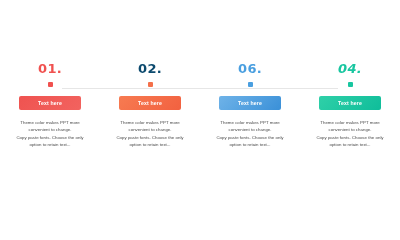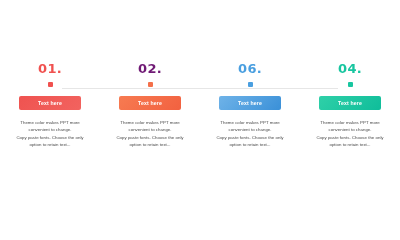--- a/index.html
+++ b/index.html
@@ -119,21 +119,21 @@
         </div>
         <div class="step-desc">
           <span>Theme color makes PPT more</span>
           <span>convenient to change.</span>
           <span>Copy paste fonts. Choose the only</span>
           <span>option to retain text...</span>
         </div>
       </div>
 
       <div class="step">
-        <div class="step-number" style="color: #701a75;">02.</div>
+        <div class="step-number" style="color: #0c4a6e;">02.</div>
         <div class="step-marker" style="background: rgb(244, 112, 74);"></div>
         <div class="step-button" style="background: linear-gradient(135deg, rgb(247, 123, 81) 0%, rgb(242, 97, 64) 100%);">
           <span>Text here</span>
         </div>
         <div class="step-desc">
           <span>Theme color makes PPT more</span>
           <span>convenient to change.</span>
           <span>Copy paste fonts. Choose the only</span>
           <span>option to retain text...</span>
         </div>
@@ -147,21 +147,21 @@
         </div>
         <div class="step-desc">
           <span>Theme color makes PPT more</span>
           <span>convenient to change.</span>
           <span>Copy paste fonts. Choose the only</span>
           <span>option to retain text...</span>
         </div>
       </div>
 
       <div class="step">
-        <div class="step-number" style="color: rgb(24, 198, 160);">04.</div>
+        <div class="step-number" style="color: rgb(24, 198, 160); font-style: italic;">04.</div>
         <div class="step-marker" style="background: rgb(24, 198, 160);"></div>
         <div class="step-button" style="background: linear-gradient(135deg, rgb(47, 208, 168) 0%, rgb(15, 189, 154) 100%);">
           <span>Text here</span>
         </div>
         <div class="step-desc">
           <span>Theme color makes PPT more</span>
           <span>convenient to change.</span>
           <span>Copy paste fonts. Choose the only</span>
           <span>option to retain text...</span>
         </div>

